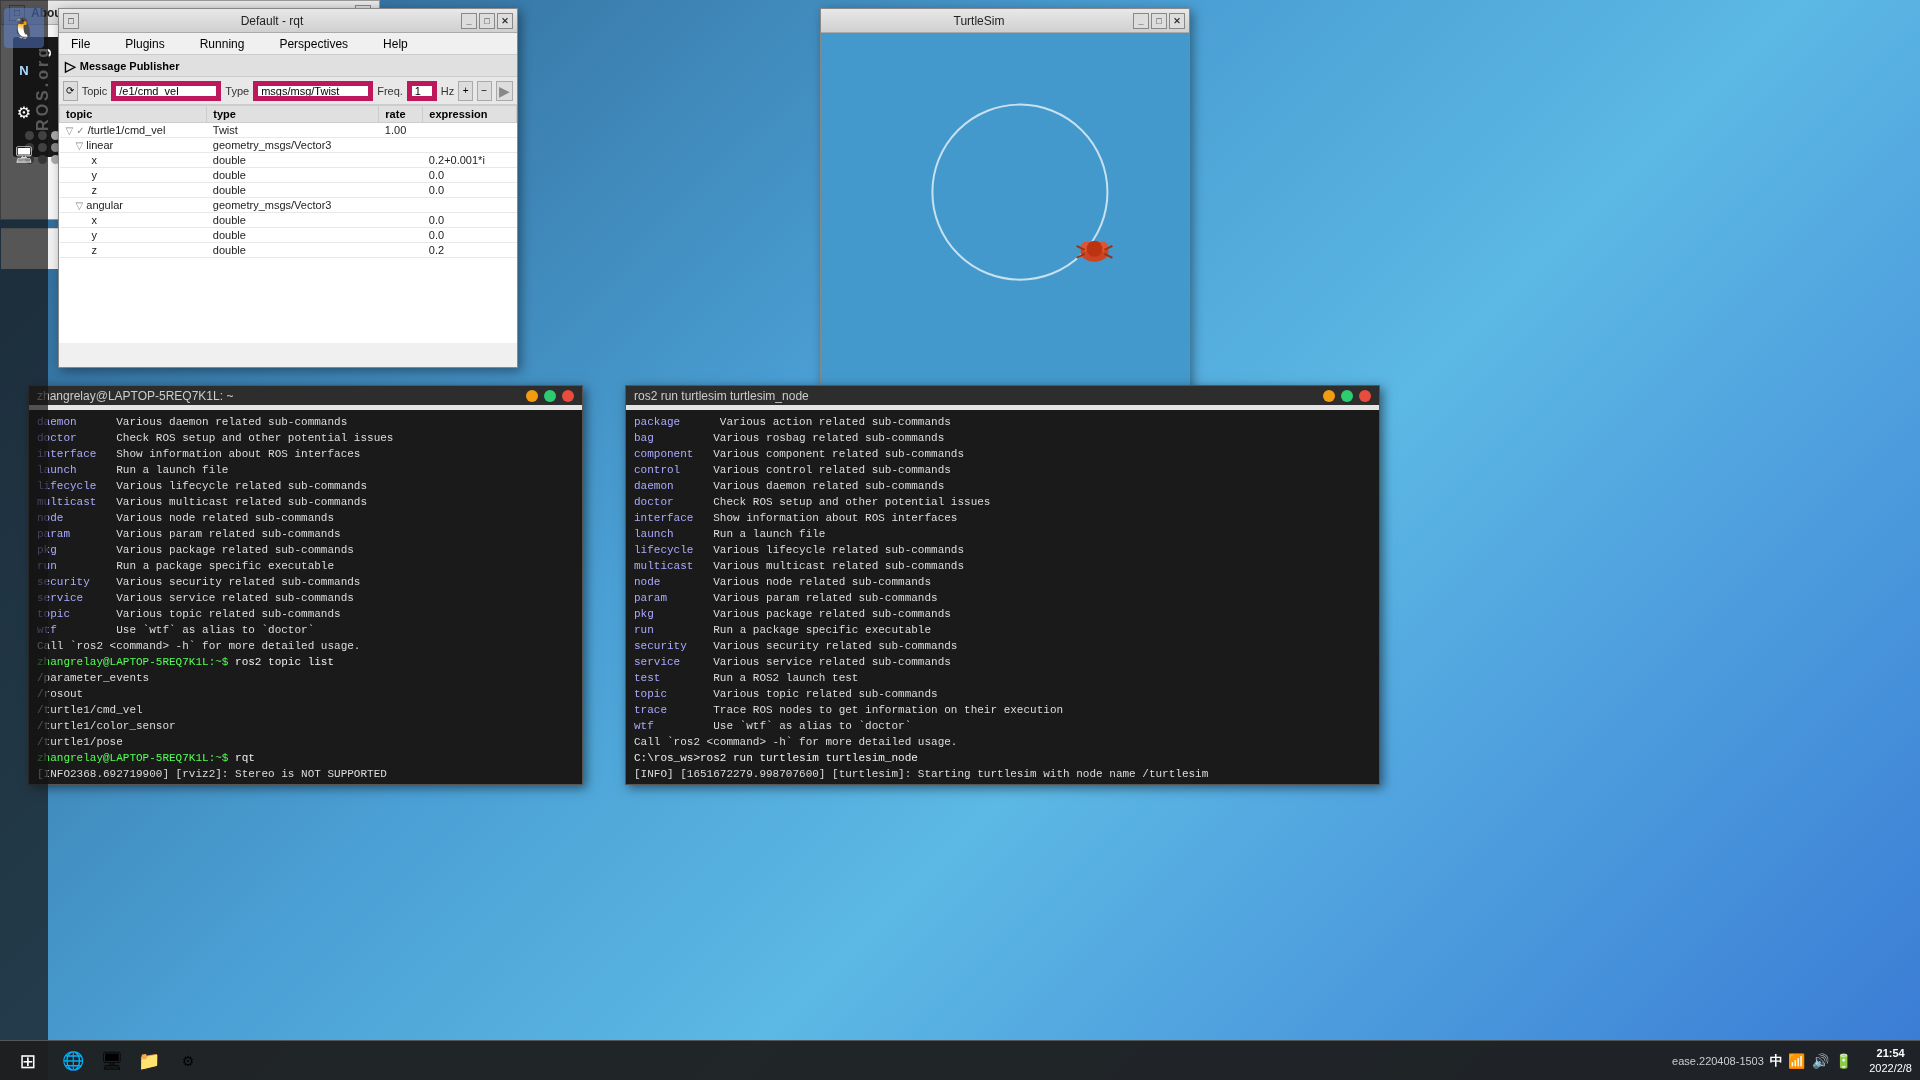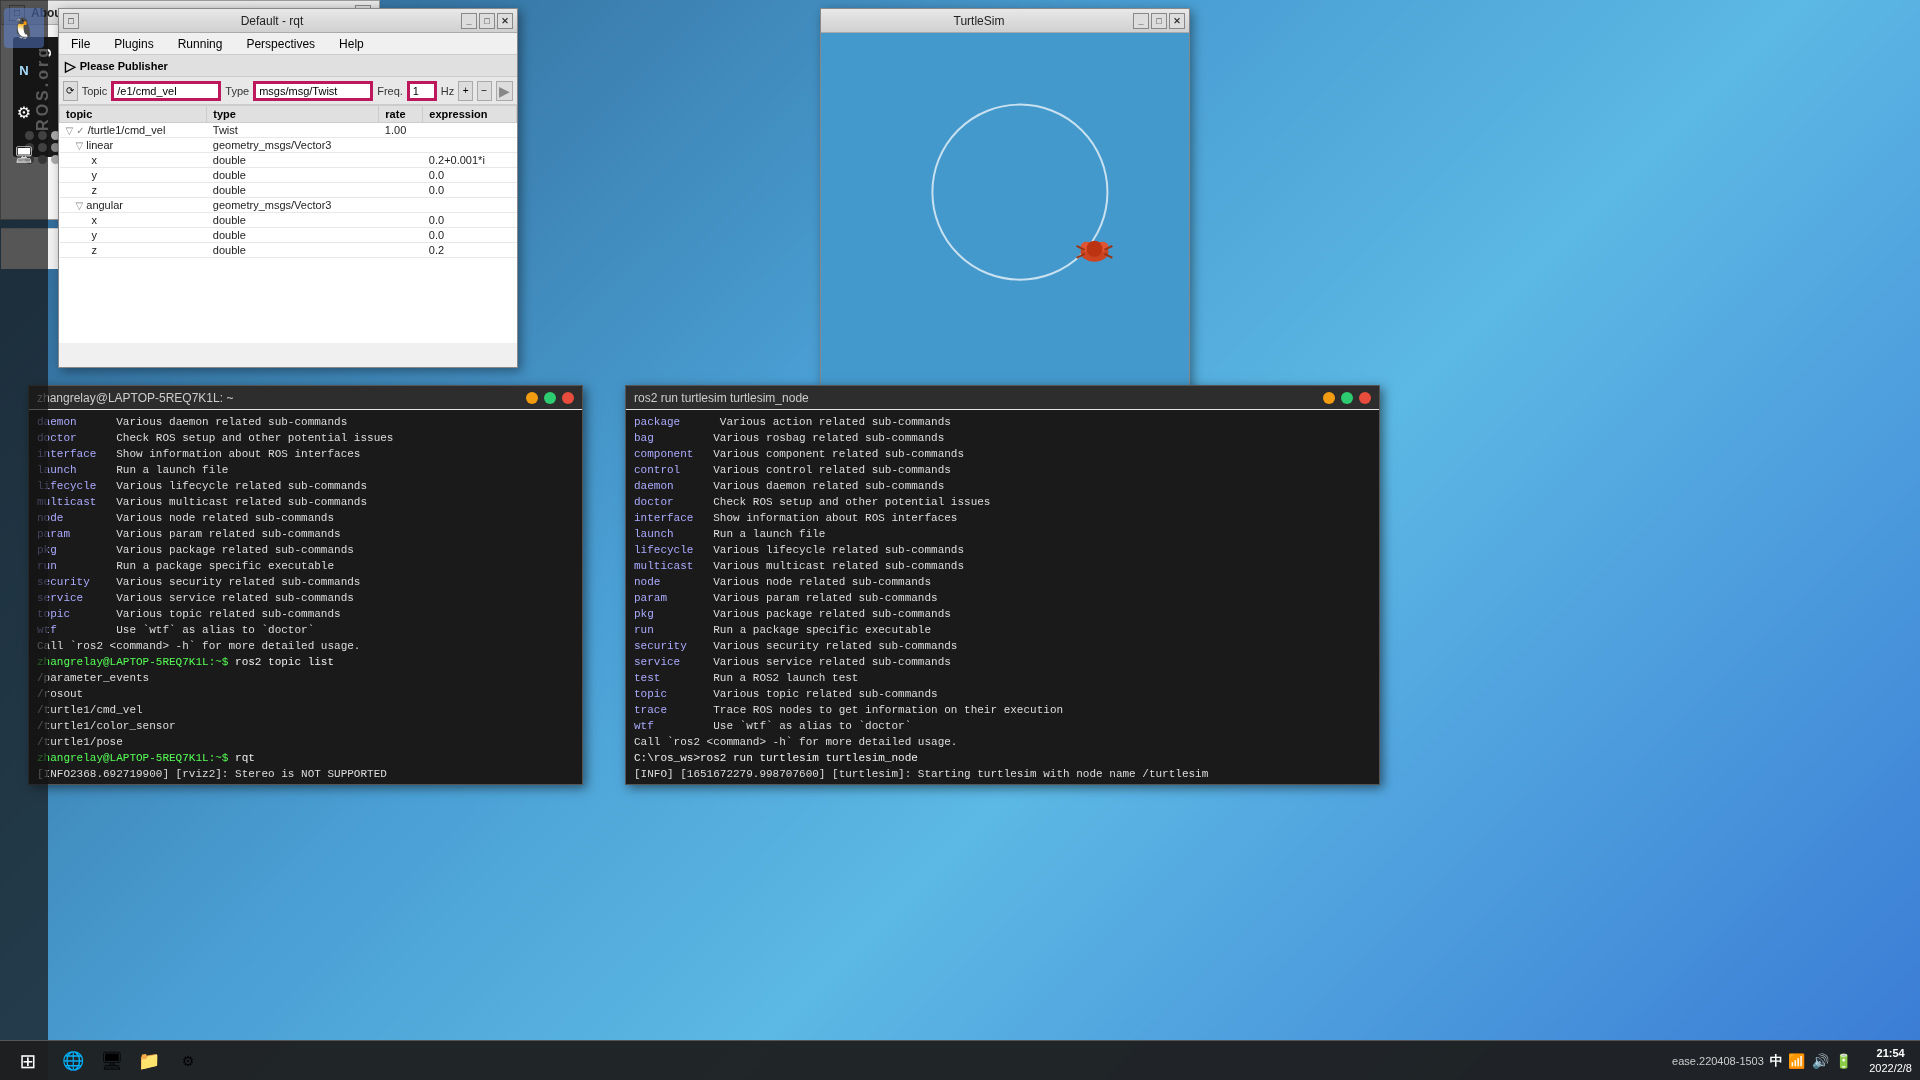--- a/index.html
+++ b/index.html
@@ -113,31 +113,31 @@
       height: 360px;
       z-index: 5;
     }
     .rqt-menubar {
       height: 22px;
       background: #f0f0f0;
       border-bottom: 1px solid #ccc;
       display: flex;
       align-items: center;
       padding: 0 4px;
-      gap: 8px;
+      gap: 19px;
     }
     .menu-item {
       padding: 2px 8px;
       font-size: 12px;
       cursor: pointer;
       border-radius: 2px;
     }
     .toolbar-input {
       height: 20px;
-      border: 3px solid #be185d;
+      border: 5px solid #be185d;
       background: white;
       padding: 0 3px;
       font-size: 11px;
     }
     .toolbar-btn {
       height: 20px;
       width: 20px;
       border: 1px solid #aaa;
       background: #ddd;
       cursor: pointer;
@@ -204,21 +204,21 @@
     
     .terminal {
       position: absolute;
       background: #1a1a1a;
       border: 1px solid #555;
       box-shadow: 3px 3px 10px rgba(0,0,0,0.5);
     }
     .terminal-titlebar {
       height: 24px;
       background: #2d2d2d;
-      border-bottom: 1px solid #e5e5e5;
+      border-bottom: 5px solid #e5e5e5;
       display: flex;
       align-items: center;
       padding: 0 8px;
       cursor: move;
     }
     .terminal-title {
       flex: 1;
       font-size: 12px;
       color: #ccc;
     }
@@ -438,21 +438,21 @@
     <div class="rqt-menubar">
       <span class="menu-item">File</span>
       <span class="menu-item">Plugins</span>
       <span class="menu-item">Running</span>
       <span class="menu-item">Perspectives</span>
       <span class="menu-item">Help</span>
     </div>
 
     <div style="height:22px; background:#e0e0e0; border-bottom:1px solid #ccc; display:flex; align-items:center; padding:0 6px; font-size:11px; font-weight:bold;">
       <span style="font-size:14px; margin-right:4px;">▷</span>
-      <span>Please Publisher</span>
+      <span>Message Publisher</span>
     </div>
 
     <div class="rqt-publisher-bar">
       <div class="toolbar-btn">⟳</div>
       <span class="pub-label">Topic</span>
       <input class="toolbar-input" style="width: 110px;" value="/e1/cmd_vel">
       <span class="pub-label">Type</span>
       <input class="toolbar-input" style="width: 120px;" value="msgs/msg/Twist">
       <span class="pub-label">Freq.</span>
       <input class="toolbar-input" style="width: 30px;" value="1">

